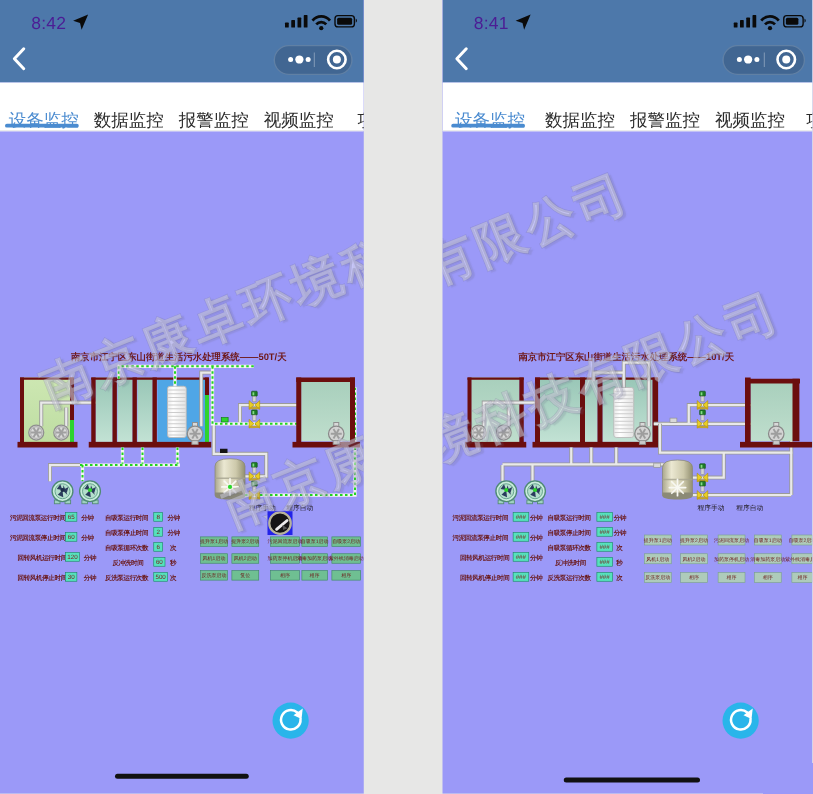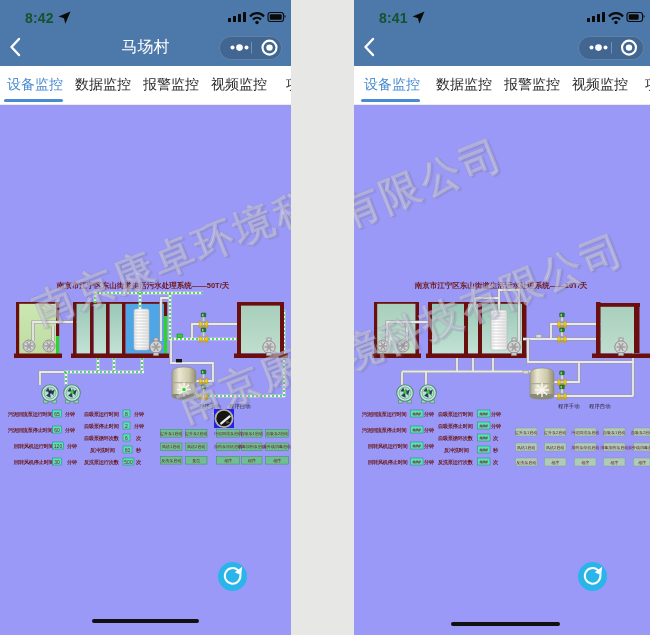--- a/index.html
+++ b/index.html
@@ -1,25 +1,25 @@
 <!DOCTYPE html>
 <html><head>
 <meta charset="utf-8">
 <style>
   html,body{margin:0;padding:0;}
   body{width:650px;height:635px;background:#e7e7e6;font-family:"Liberation Sans",sans-serif;overflow:hidden;position:relative;}
   .screen{position:absolute;top:0;height:635px;overflow:hidden;background:#9b99f8;}
   #scrL{left:0;width:291px;}
   #scrR{left:354px;width:296px;}
   .topbar{position:absolute;left:0;top:0;width:100%;height:66px;background:#4d78aa;}
-  .time{position:absolute;top:10px;font-size:14px;font-weight:bold;color:#14532d;letter-spacing:0.2px;}
+  .time{position:absolute;top:10px;font-size:14px;font-weight:normal;color:#4c1d95;letter-spacing:0.2px;}
   .navtitle{position:absolute;top:37px;width:100%;text-align:center;color:#fff;font-size:16px;}
   .capsule{position:absolute;top:36px;width:63px;height:23.5px;border-radius:12px;background:rgba(10,20,40,0.18);border:1px solid rgba(255,255,255,0.17);box-sizing:border-box;}
   .tabs{position:absolute;left:0;top:66px;width:100%;height:39px;background:#ffffff;border-bottom:1px solid #ebebeb;box-sizing:border-box;}
-  .tab{position:absolute;top:76px;font-size:14px;color:#2a2a2a;white-space:nowrap;}
+  .tab{position:absolute;top:88px;font-size:14px;color:#2a2a2a;white-space:nowrap;}
   .tab.act{color:#4a8bd0;}
   .underline{position:absolute;top:33px;height:3px;background:#4a8bd0;border-radius:2px;}
   .wmclip{position:absolute;left:0;top:105px;width:100%;height:530px;overflow:hidden;pointer-events:none;}
   .wm{position:absolute;white-space:nowrap;font-size:40px;font-weight:bold;letter-spacing:3px;color:rgba(255,255,255,0.45);-webkit-text-stroke:1px rgba(120,120,150,0.28);text-shadow:2px 2px 1px rgba(105,105,135,0.20);transform-origin:20px 20px;transform:rotate(-21.8deg);}
   .dsvg{position:absolute;left:0;top:0;}
   .refresh{position:absolute;width:29px;height:29px;border-radius:50%;background:#29b5ea;}
   .homebar{position:absolute;height:4px;border-radius:2px;background:#111;}
   .fanbtn{position:absolute;left:214px;top:409px;width:20px;height:19px;background:#2323e8;}
 </style>
 </head>
@@ -112,21 +112,20 @@
     <circle cx="257" cy="22.5" r="1.7" fill="#0a0a0a"></circle>
     <rect x="268" y="12.5" width="15.5" height="9" rx="2.4" fill="none" stroke="#0a0a0a" stroke-width="1.1"></rect>
     <rect x="269.7" y="14.2" width="12" height="5.6" rx="1.2" fill="#0a0a0a"></rect>
     <path d="M284.6 14.8 q2 1.7 0 3.4 Z" fill="#0a0a0a"></path>
   </svg>
 
   <svg class="dsvg" width="30" height="70" viewBox="0 0 30 70">
       <path d="M19 39 L11.5 47 L19 55" stroke="#fff" stroke-width="2.4" fill="none" stroke-linecap="round" stroke-linejoin="round"></path>
     </svg>
 
-  <div class="navtitle">马场村</div>
 
   <div class="capsule" style="left:219px;"></div>
   <svg class="dsvg" width="291" height="66" viewBox="0 0 291 66">
     <line x1="251.5" y1="42" x2="251.5" y2="53.5" stroke="rgba(255,255,255,0.28)" stroke-width="1"></line>
     <circle cx="232.5" cy="47.6" r="2" fill="#fff"></circle>
       <circle cx="239.5" cy="47.6" r="3.3" fill="#fff"></circle>
       <circle cx="246.5" cy="47.6" r="2" fill="#fff"></circle>
     <circle cx="269.5" cy="47.6" r="7" stroke="#fff" stroke-width="2.1" fill="none"></circle>
     <circle cx="269.5" cy="47.6" r="3.2" fill="#fff"></circle>
   </svg>

